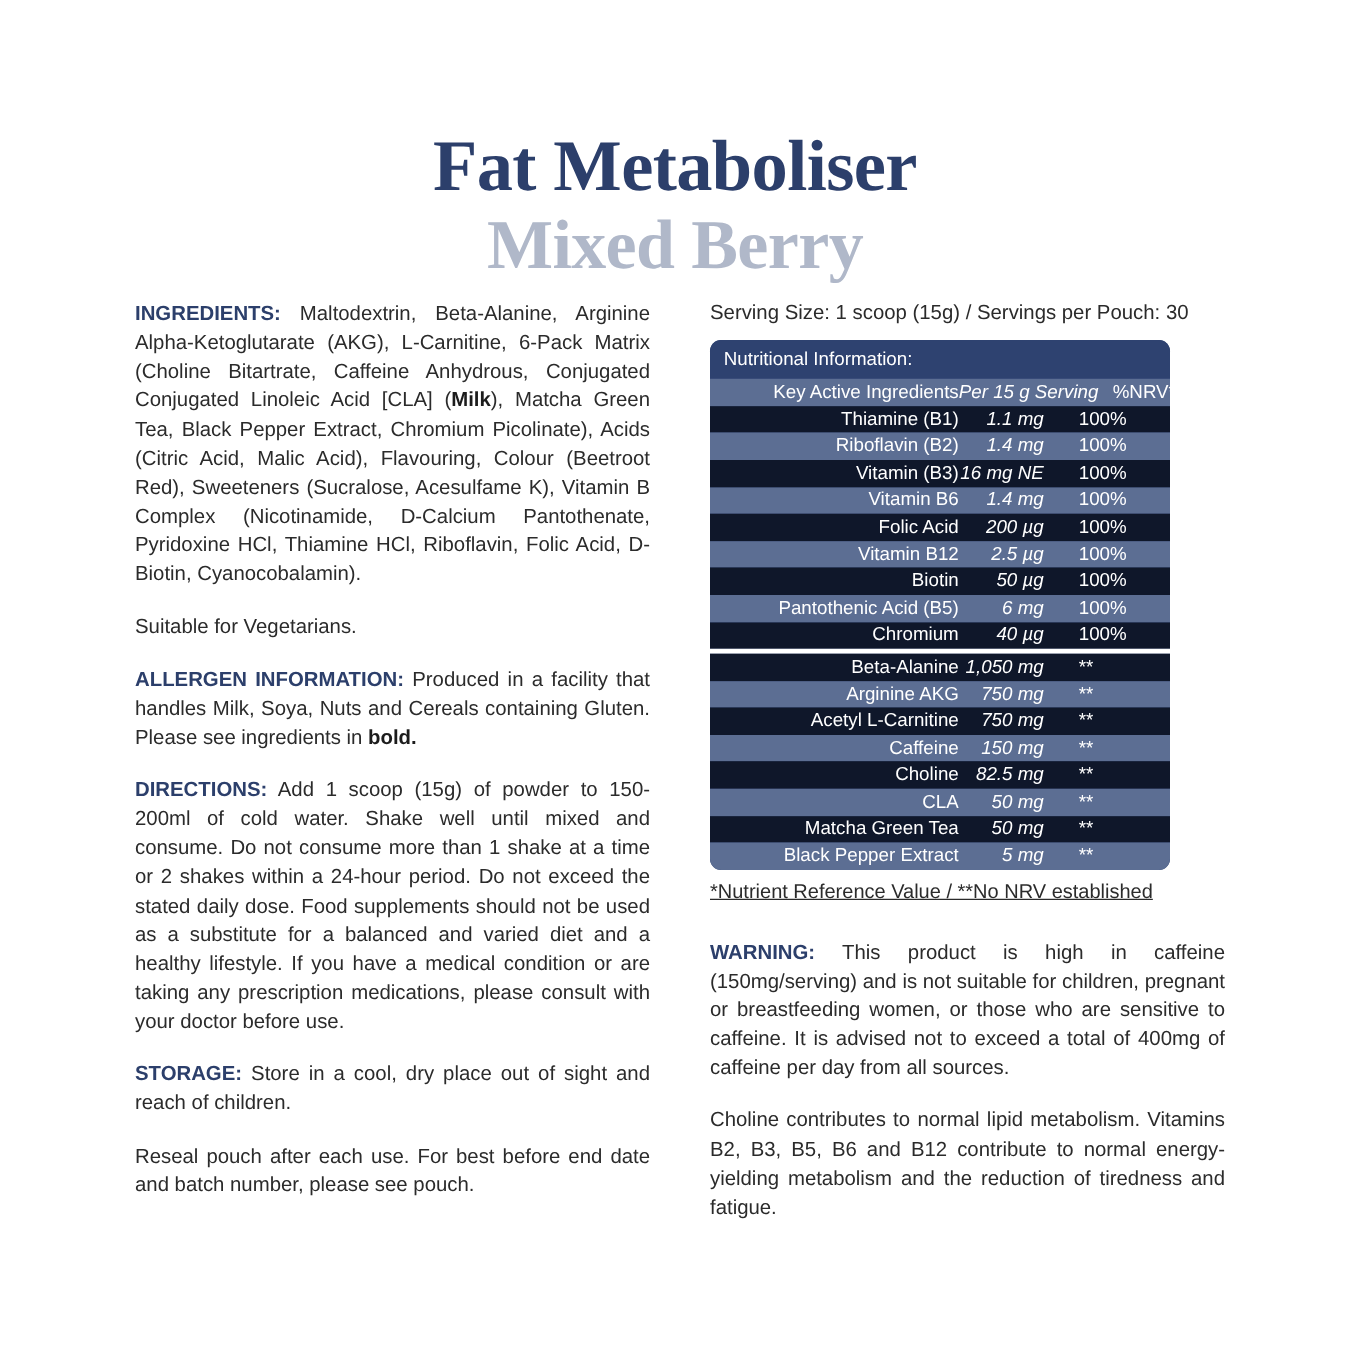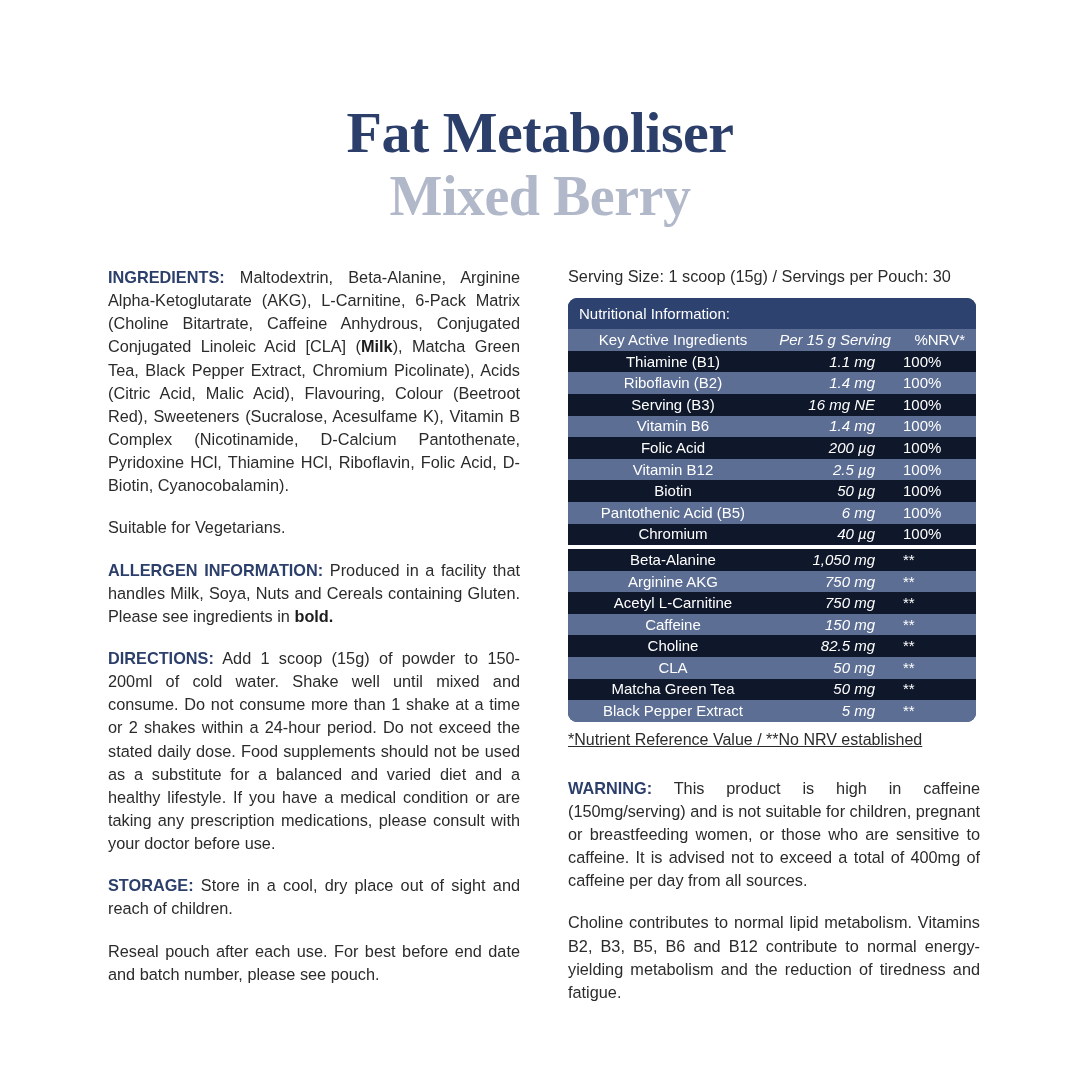--- a/index.html
+++ b/index.html
@@ -43,21 +43,21 @@
     font-size: 56px;
     line-height: 1.1;
     letter-spacing: -0.5px;
     color: #b0b8c9;
     margin: 4px 0 0 0;
   }
 
   
   .columns {
     position: absolute;
-    top: 220px;
+    top: 194px;
     left: 0;
     width: 1080px;
     display: flex;
     gap: 0;
   }
   .col-left {
     width: 412px;
     margin-left: 108px;
   }
   .col-right {
@@ -87,21 +87,21 @@
   
   .serving-line {
     font-size: 16.3px;
     line-height: 1.3;
     color: #2b2b2b;
     margin: 0 0 11px 0;
   }
 
   
   .nutri-table {
-    width: 408px;
+    width: 368px;
     border-radius: 9px;
     overflow: hidden;
     background: #2e4270;
   }
   .nutri-caption {
     background: #2e4270;
     color: #ffffff;
     font-size: 15px;
     padding: 7px 11px 6px 11px;
     line-height: 1.2;
@@ -113,21 +113,21 @@
     font-size: 15px;
     line-height: 1.2;
     padding: 0 11px;
     height: 21.6px;
   }
   .trow.dark  { background: #0f172a; }
   .trow.light { background: #5c6e93; }
   .trow.head  { background: #5c6e93; }
   .c-name {
     flex: 0 0 188px;
-    text-align: center;
+    text-align: right;
     white-space: nowrap;
     overflow: hidden;
   }
   .c-amt {
     flex: 1 1 auto;
     text-align: right;
     padding-right: 28px;
     white-space: nowrap;
     font-style: italic;
   }
@@ -196,21 +196,21 @@
               <div class="c-name">Thiamine (B1)</div>
               <div class="c-amt">1.1 mg</div>
               <div class="c-nrv">100%</div>
             </div>
             <div class="trow light">
               <div class="c-name">Riboflavin (B2)</div>
               <div class="c-amt">1.4 mg</div>
               <div class="c-nrv">100%</div>
             </div>
             <div class="trow dark">
-              <div class="c-name">Serving (B3)</div>
+              <div class="c-name">Vitamin (B3)</div>
               <div class="c-amt">16 mg NE</div>
               <div class="c-nrv">100%</div>
             </div>
             <div class="trow light">
               <div class="c-name">Vitamin B6</div>
               <div class="c-amt">1.4 mg</div>
               <div class="c-nrv">100%</div>
             </div>
             <div class="trow dark">
               <div class="c-name">Folic Acid</div>

